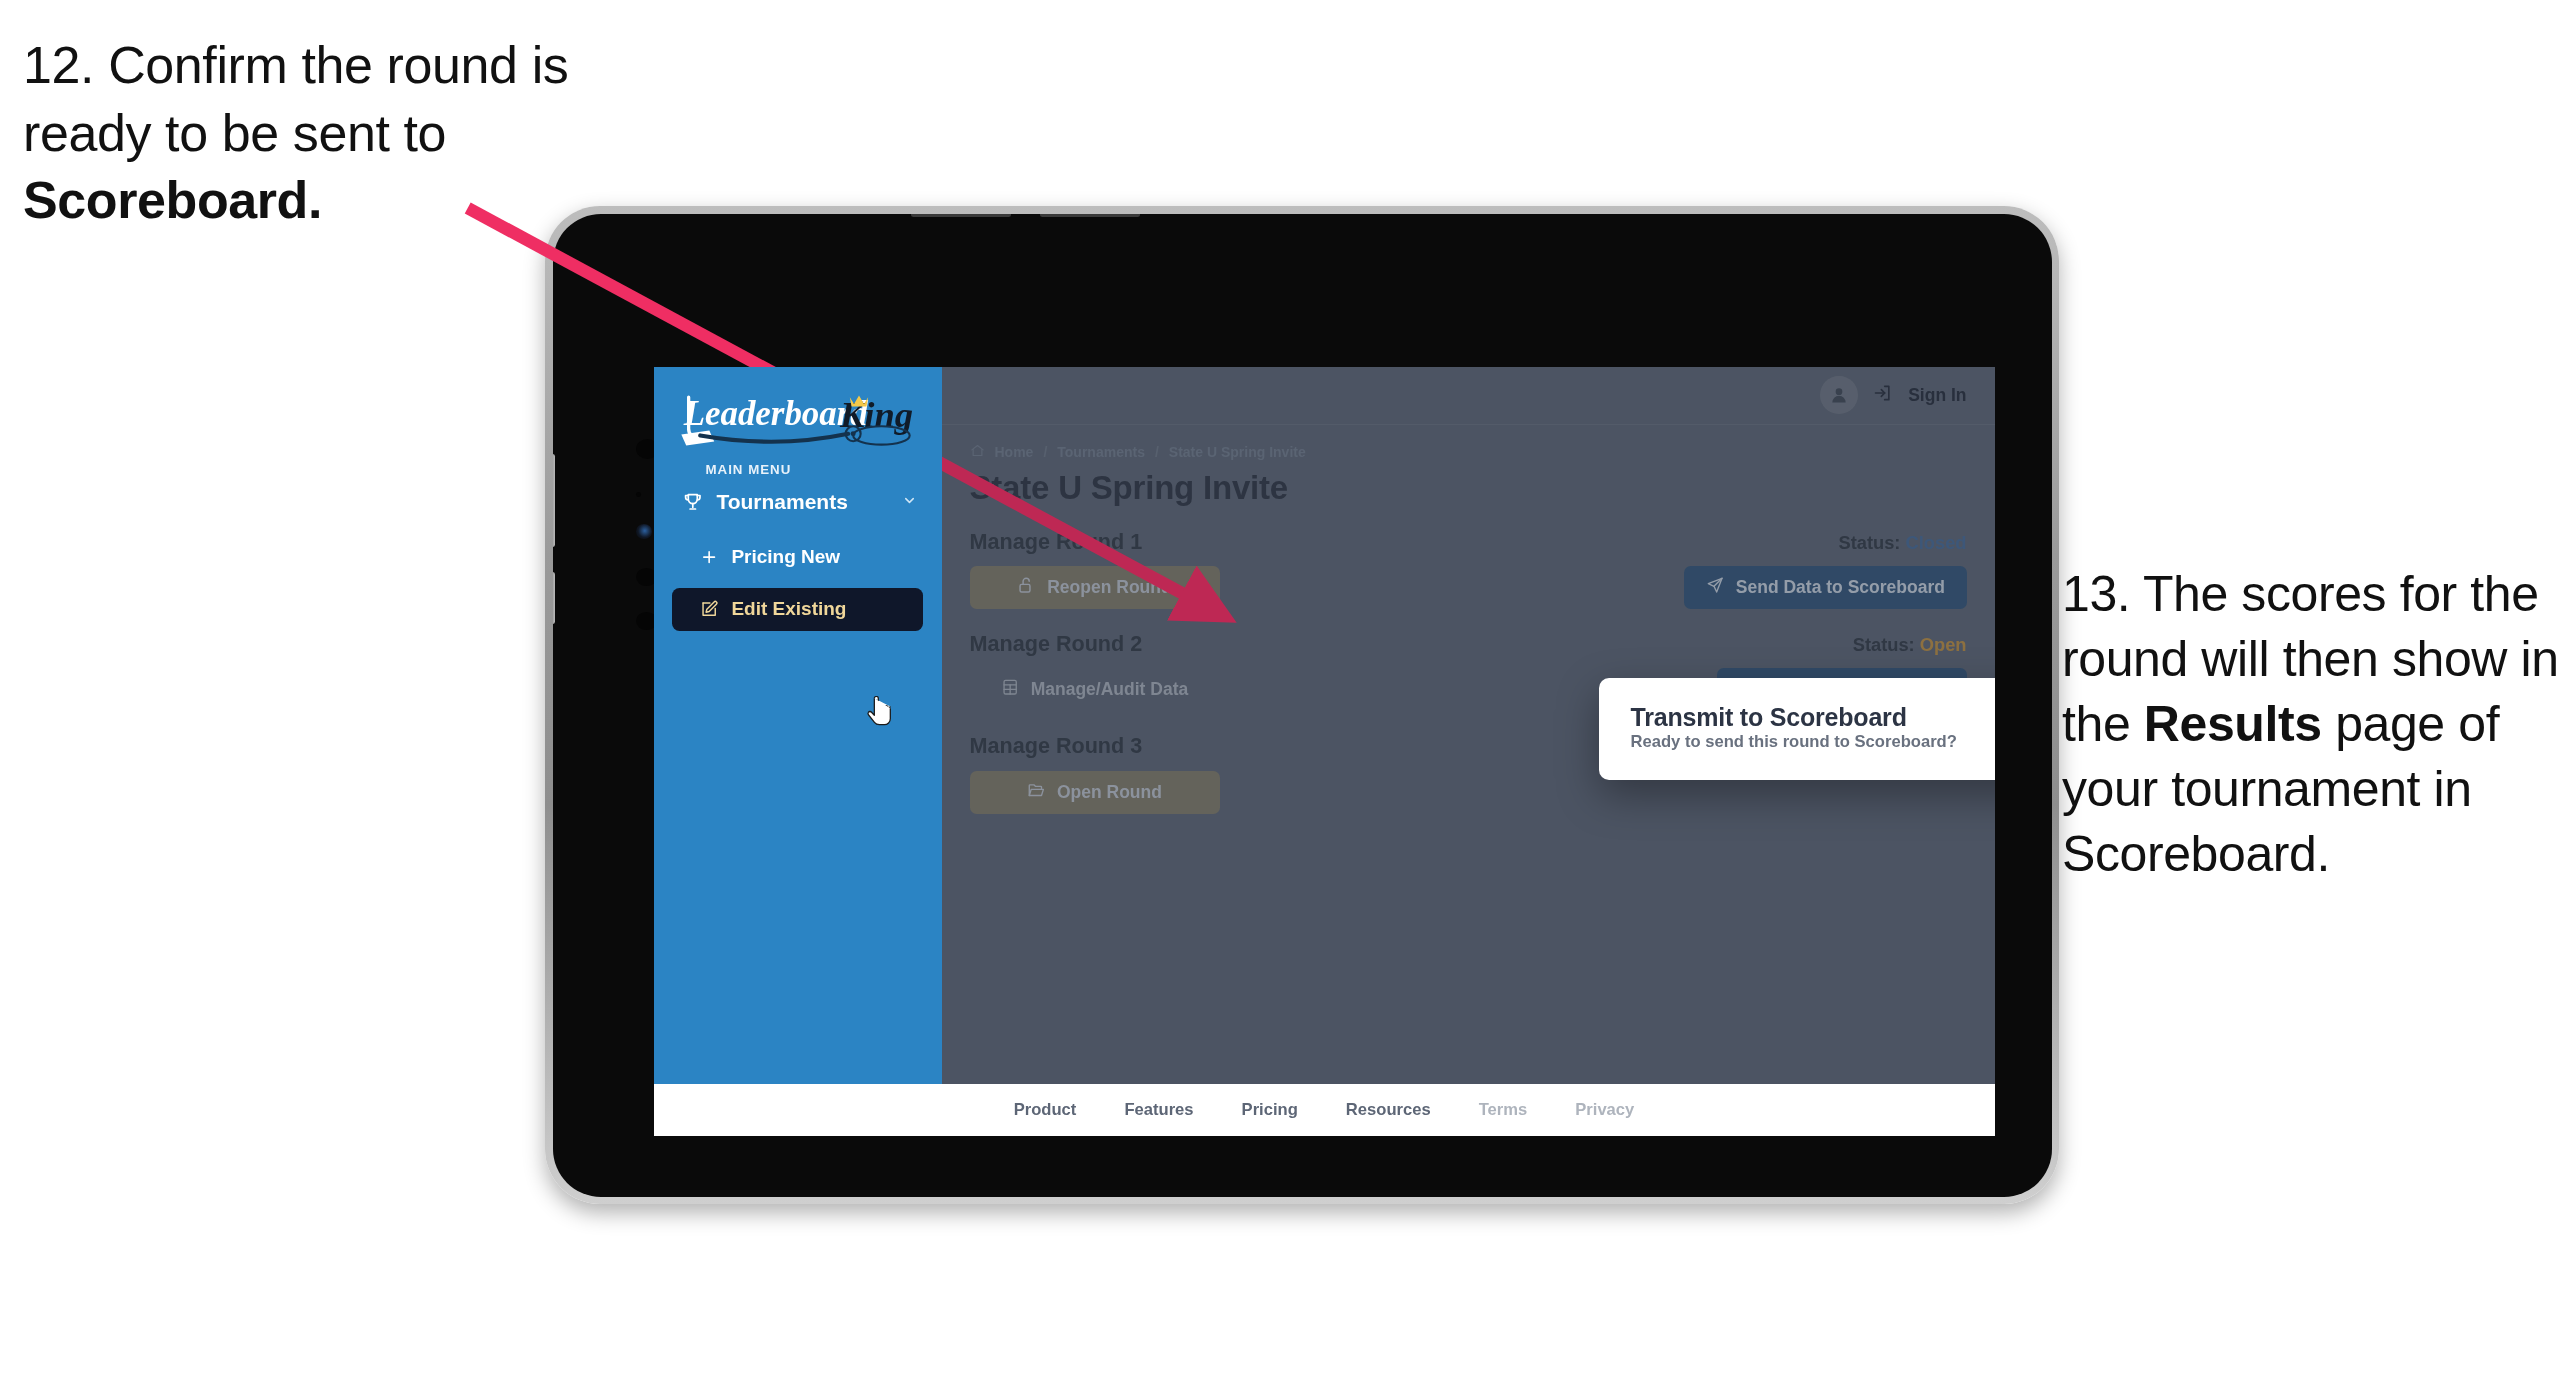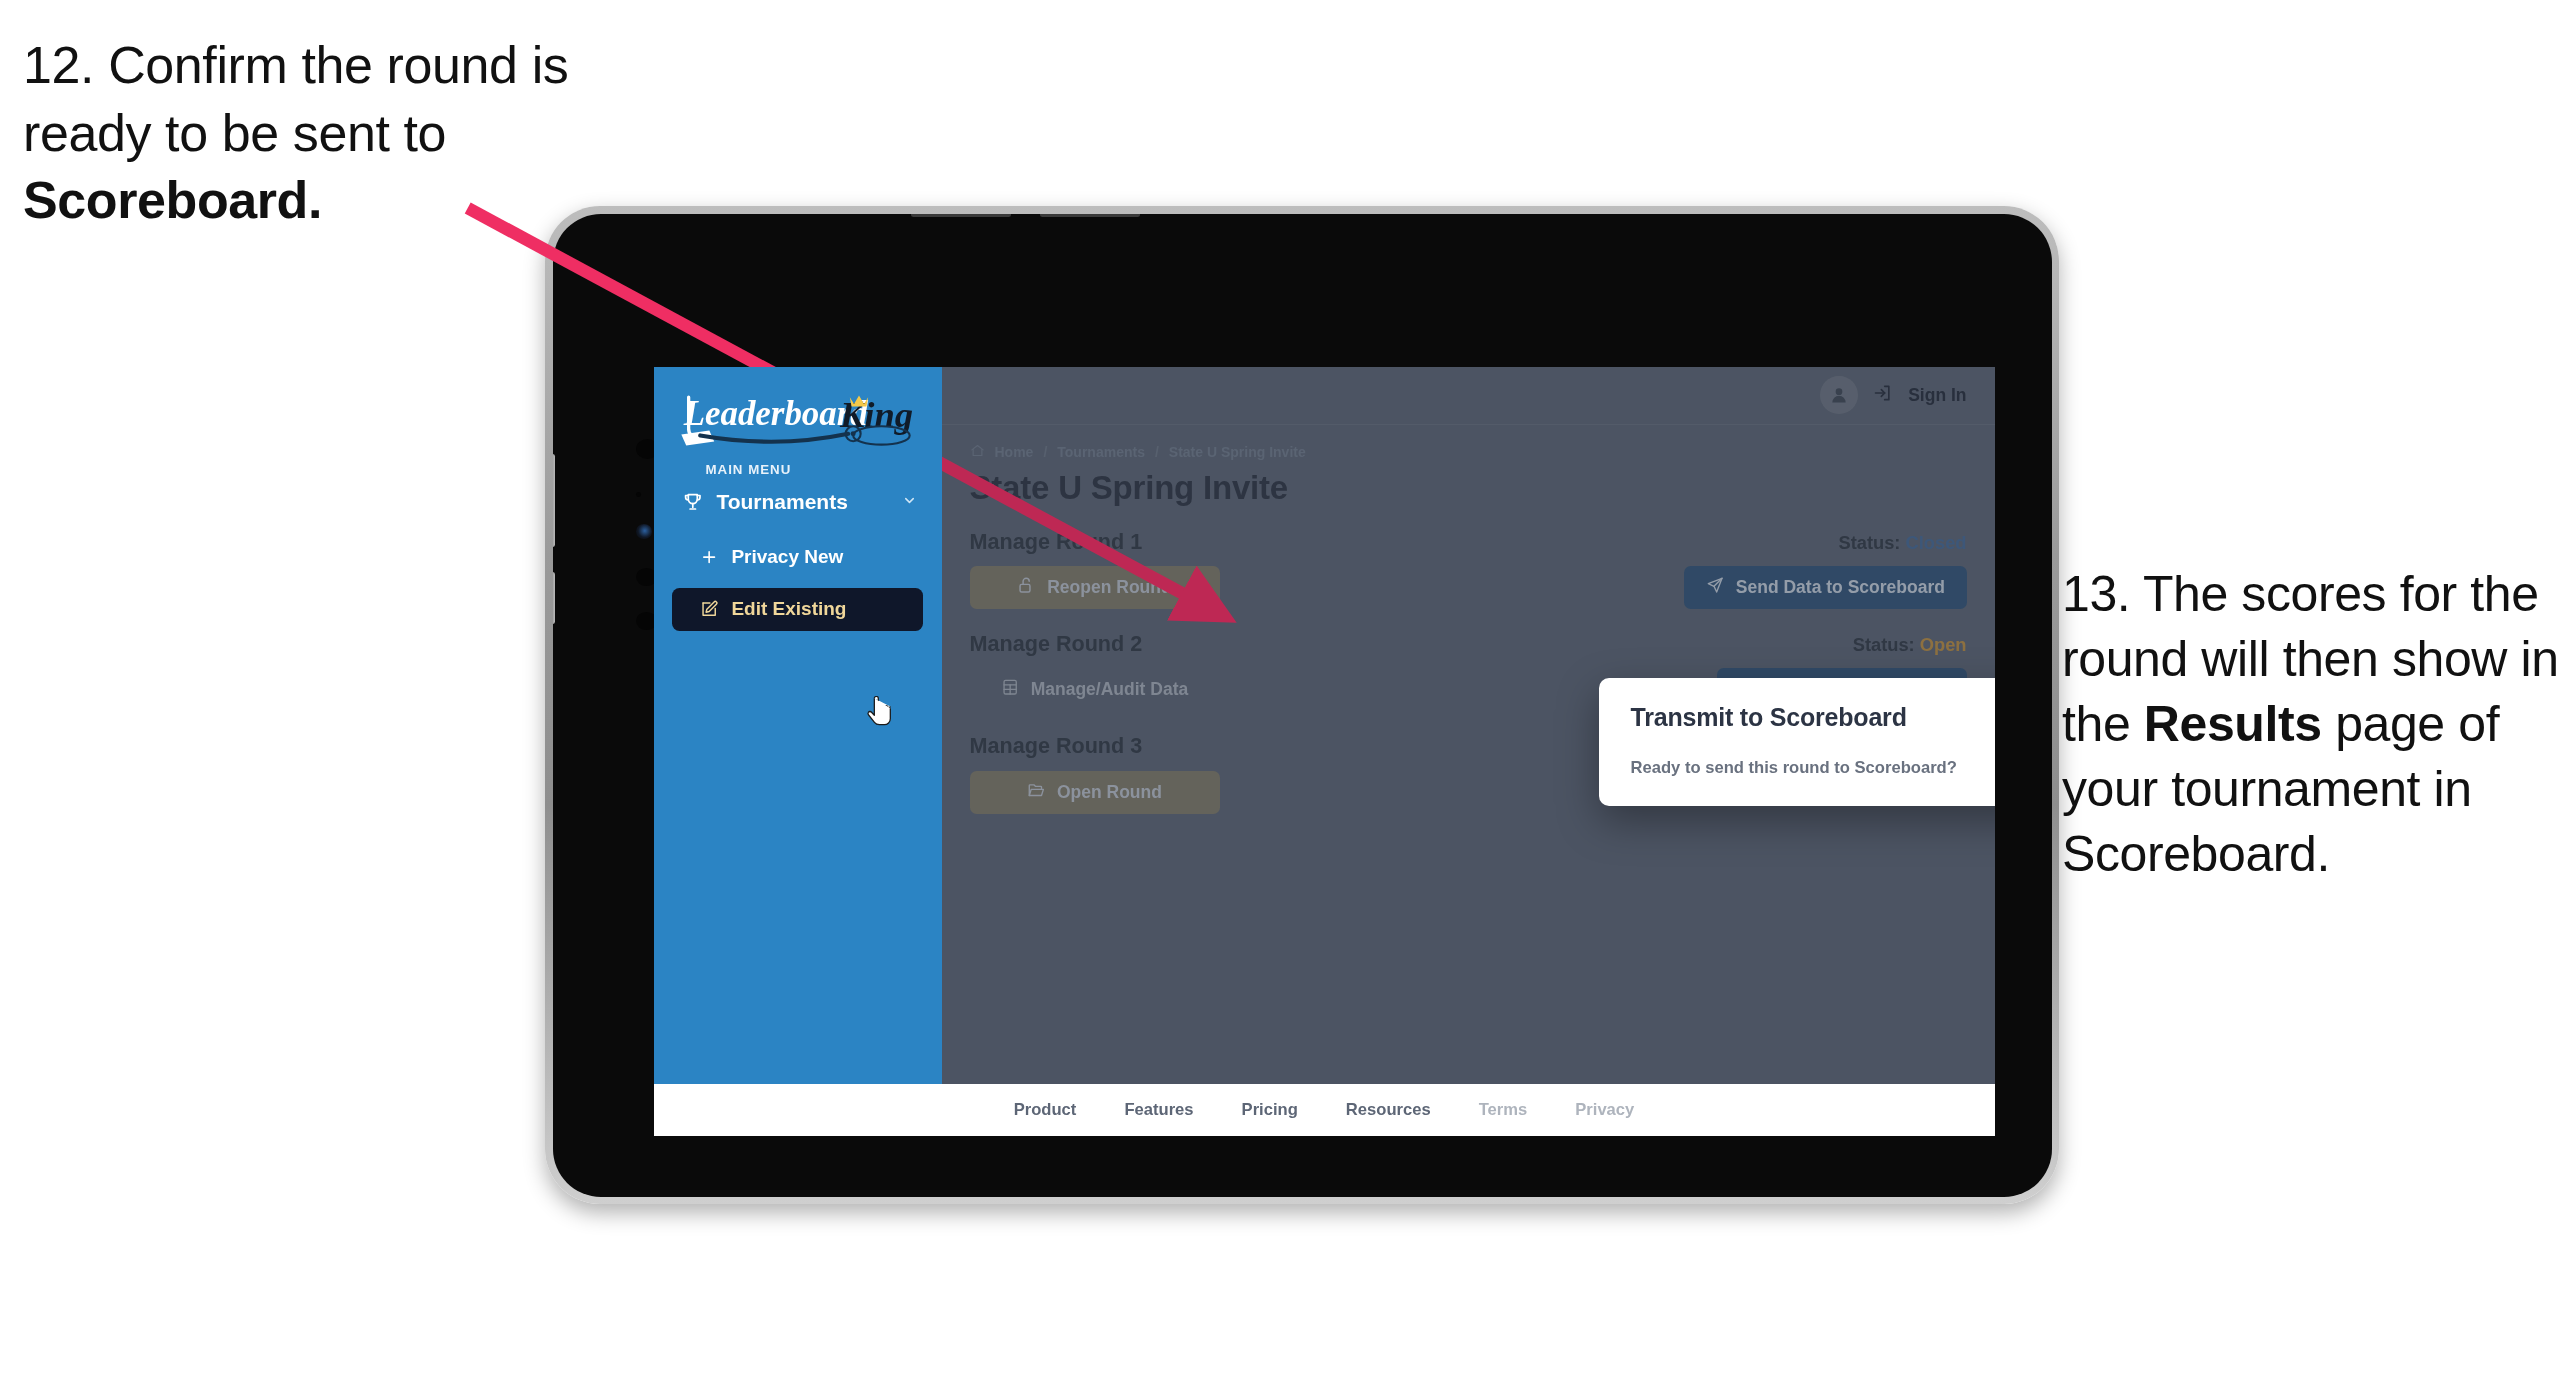--- a/index.html
+++ b/index.html
@@ -325,21 +325,21 @@
   #modal-title {
     color: #2c3444;
     font-size: 25px;
     font-weight: 700;
     letter-spacing: -0.2px;
   }
   #modal-msg {
     color: #69717f;
     font-size: 16.6px;
     font-weight: 600;
-    margin-top: 26px;
+    margin-top: 0;
   }
   #modal-actions {
     display: flex;
     gap: 18.3px;
     margin-top: 28px;
   }
   .m-btn {
     flex: 1;
     height: 47px;
     border-radius: 7.5px;
@@ -440,21 +440,21 @@
             </span>
           </div>
 
           <div class="nav-sub">
             <span class="sub-ico">
               <svg width="18.3" height="18.3" viewBox="0 0 24 24" fill="none" stroke="#ffffff" stroke-width="2.1" stroke-linecap="round">
                   <line x1="12" y1="5" x2="12" y2="19"></line>
                   <line x1="5" y1="12" x2="19" y2="12"></line>
                 </svg>
             </span>
-            <span>Privacy New</span>
+            <span>Pricing New</span>
           </div>
 
           <div class="nav-sub active">
             <span class="sub-ico">
               <svg width="18.3" height="18.3" viewBox="0 0 24 24" fill="none" stroke="#f0d79a" stroke-width="1.9" stroke-linecap="round" stroke-linejoin="round">
                 <path d="M4 4h9"></path>
                   <path d="M4 4v16h16v-9"></path>
                   <path d="M18.5 2.5a2.1 2.1 0 0 1 3 3L12 15l-4 1 1-4z"></path>
               </svg>
             </span>

